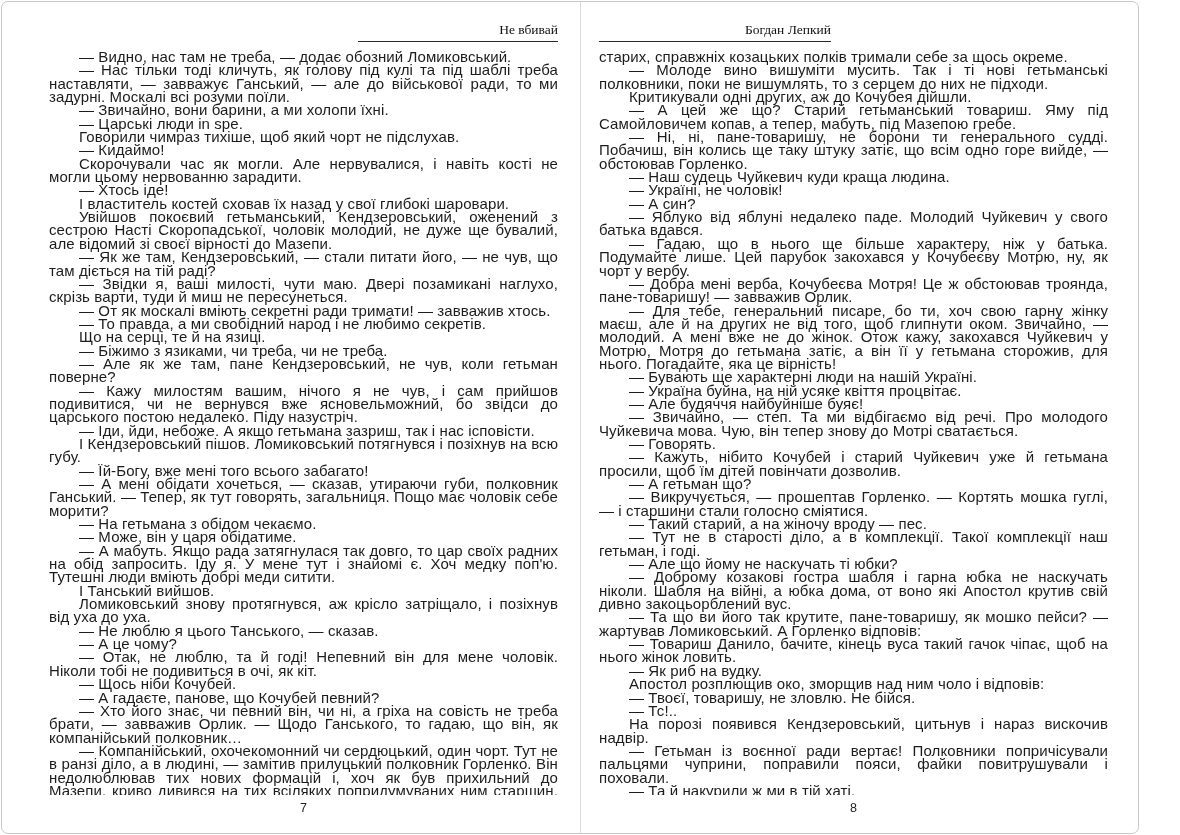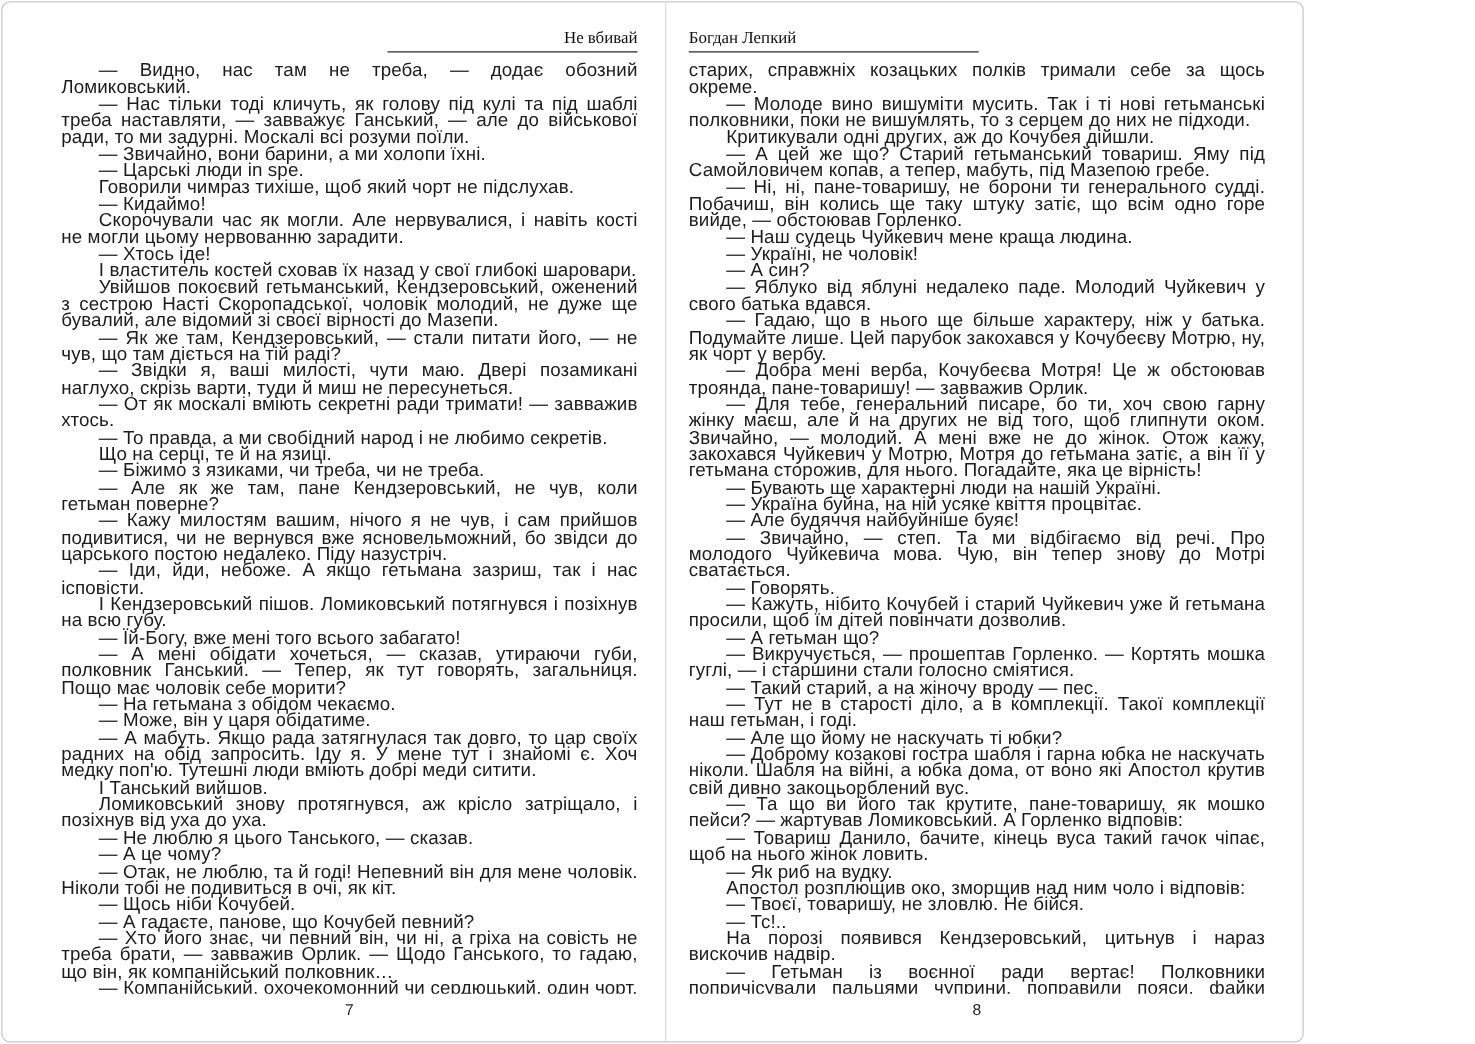--- a/index.html
+++ b/index.html
@@ -3,21 +3,21 @@
 <meta charset="utf-8">
 <style>
   html, body {
     margin: 0;
     padding: 0;
     background: #ffffff;
     font-family: "Liberation Sans", sans-serif;
   }
   .spread {
     box-sizing: border-box;
-    width: 1042px;
+    width: 1138px;
     height: 833px;
     margin: 1px;
     border: 1px solid #c9c9c9;
     border-radius: 7px;
     background: #ffffff;
     display: flex;
     overflow: hidden;
   }
   .page {
     box-sizing: border-box;
@@ -43,21 +43,21 @@
     margin-bottom: 8px;
   }
   .running-head.align-right {
     width: 200px;
     margin-left: auto;
     text-align: right;
   }
   .running-head.align-left {
     width: 232px;
     margin-right: auto;
-    text-align: left;
+    text-align: right;
   }
   .page-body {
     flex: 1 1 auto;
     overflow: hidden;
     color: #1c1c1c;
     font-size: 15px;
     line-height: 13.35px;
     text-align: justify;
     letter-spacing: 0.1px;
   }
@@ -123,21 +123,21 @@
   </div>
 
   <div class="page page-right">
     <div class="running-head align-left">Богдан Лепкий</div>
     <div class="page-body">
         <p class="no-indent">старих, справжніх козацьких полків тримали себе за щось окреме.</p>
         <p>— Молоде вино вишуміти мусить. Так і ті нові гетьманські полковники, поки не вишумлять, то з серцем до них не підходи.</p>
         <p>Критикували одні других, аж до Кочубея дійшли.</p>
         <p>— А цей же що? Старий гетьманський товариш. Яму під Самойловичем копав, а тепер, мабуть, під Мазепою гребе.</p>
         <p>— Ні, ні, пане-товаришу, не борони ти генерального судді. Побачиш, він колись ще таку штуку затіє, що всім одно горе вийде, — обстоював Горленко.</p>
-        <p>— Наш судець Чуйкевич мене краща людина.</p>
+        <p>— Наш судець Чуйкевич куди краща людина.</p>
         <p>— Україні, не чоловік!</p>
         <p>— А син?</p>
         <p>— Яблуко від яблуні недалеко паде. Молодий Чуйкевич у свого батька вдався.</p>
         <p>— Гадаю, що в нього ще більше характеру, ніж у батька. Подумайте лише. Цей парубок закохався у Кочубеєву Мотрю, ну, як чорт у вербу.</p>
         <p>— Добра мені верба, Кочубеєва Мотря! Це ж обстоював троянда, пане-товаришу! — завважив Орлик.</p>
         <p>— Для тебе, генеральний писаре, бо ти, хоч свою гарну жінку маєш, але й на других не від того, щоб глипнути оком. Звичайно, — молодий. А мені вже не до жінок. Отож кажу, закохався Чуйкевич у Мотрю, Мотря до гетьмана затіє, а він її у гетьмана сторожив, для нього. Погадайте, яка це вірність!</p>
         <p>— Бувають ще характерні люди на нашій Україні.</p>
         <p>— Україна буйна, на ній усяке квіття процвітає.</p>
         <p>— Але будяччя найбуйніше буяє!</p>
         <p>— Звичайно, — степ. Та ми відбігаємо від речі. Про молодого Чуйкевича мова. Чую, він тепер знову до Мотрі сватається.</p>

